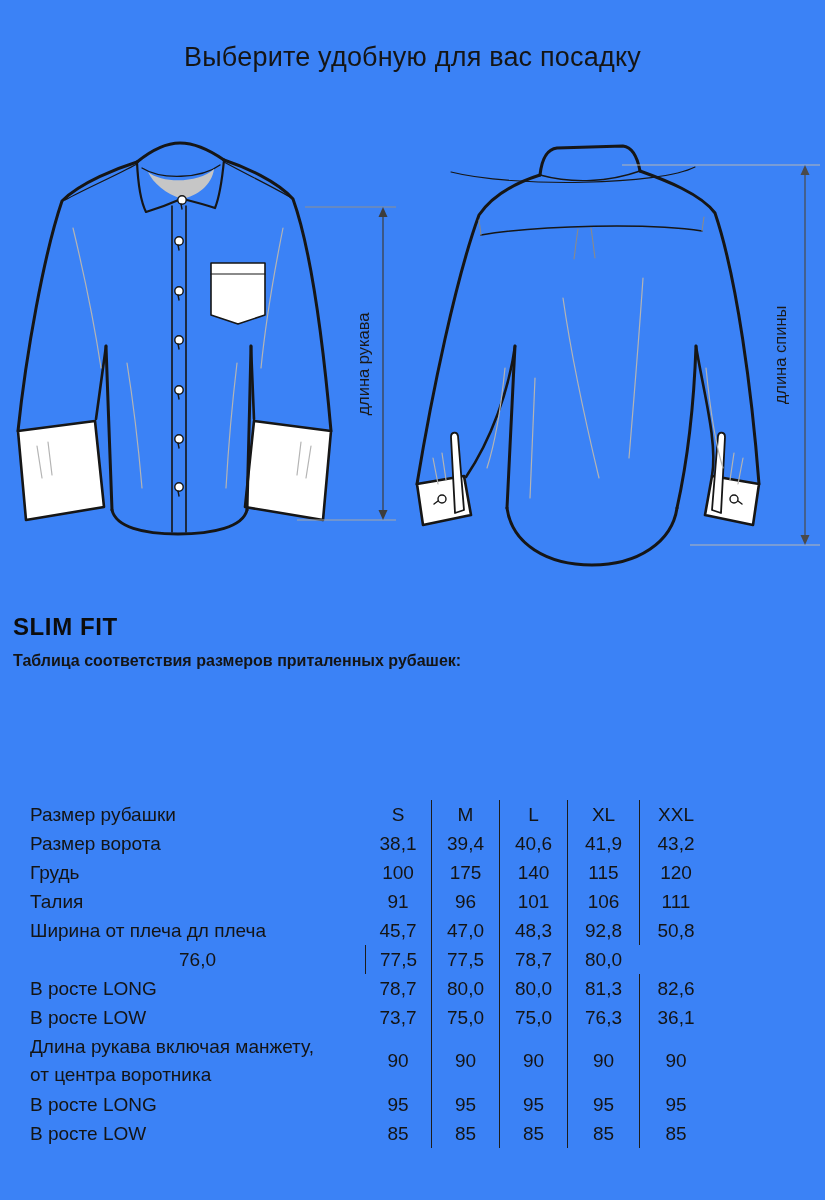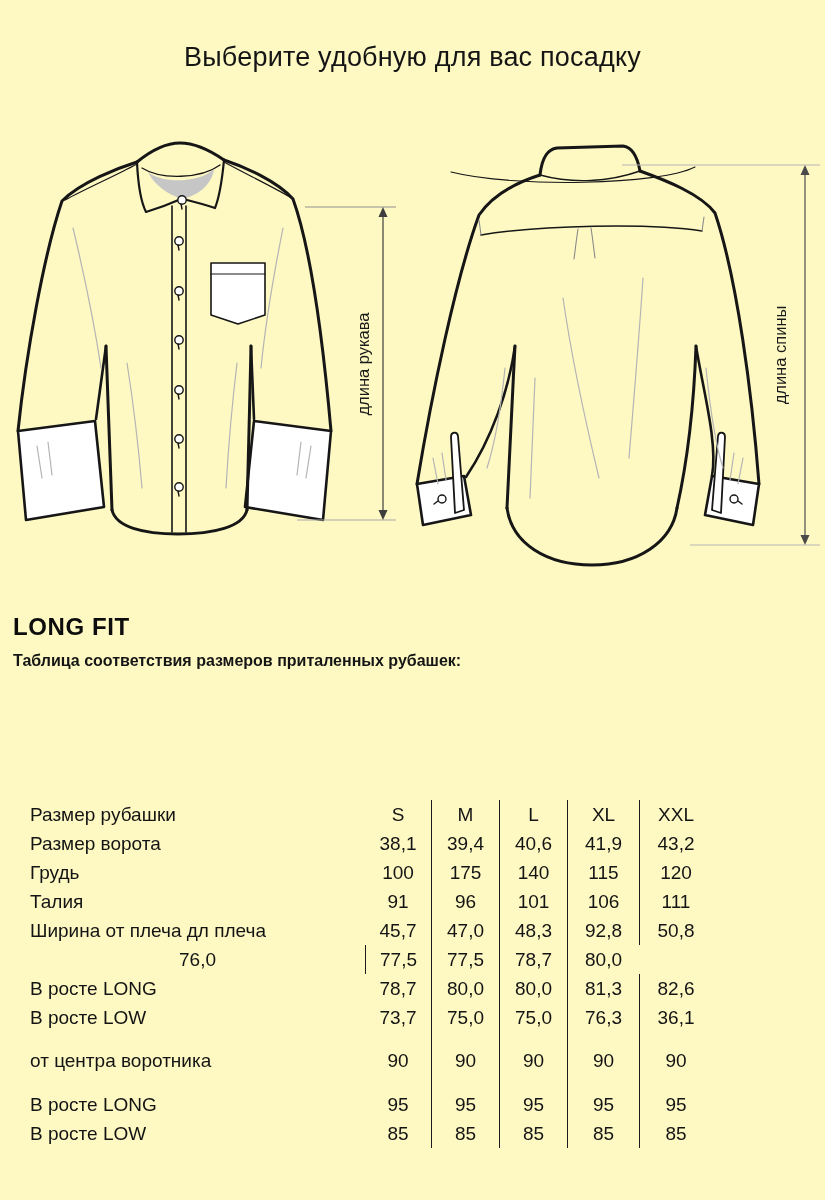--- a/index.html
+++ b/index.html
@@ -1,17 +1,17 @@
 <!DOCTYPE html>
 <html><head>
 <meta charset="utf-8">
 <style>
   html,body{margin:0;padding:0;background:#fff;}
   body{font-family:"Liberation Sans", sans-serif; color:#111;}
-  .page{position:relative;width:825px;height:1200px;background:#fef9c3;overflow:hidden;}
+  .page{position:relative;width:825px;height:1200px;background:#3b82f6;overflow:hidden;}
   .title{position:absolute;top:42px;left:0;width:825px;text-align:center;
          font-size:27px;font-weight:400;color:#151515;letter-spacing:0.2px;}
   .diagram{position:absolute;top:128px;left:0;}
   .fit-heading{position:absolute;top:613px;left:13px;font-size:24px;font-weight:700;
                letter-spacing:0.6px;color:#0d0d0d;}
   .table-caption{position:absolute;top:652px;left:13px;font-size:16px;color:#151515;font-weight:bold;}
   .size-table{position:absolute;top:752px;left:30px;width:682px;margin-top:48px;}
   .trow{display:grid;grid-template-columns:335px 66px 68px 68px 72px 73px;height:29px;}
   .trow.tall{height:58px;}
   .cell{display:flex;align-items:center;font-size:19px;color:#141414;line-height:28px;}
@@ -149,21 +149,21 @@
     <g>
       <path d="M622,37 L820,37" stroke="#b5b5b5" stroke-width="1.2"></path>
       <path d="M690,417 L820,417" stroke="#b5b5b5" stroke-width="1.2"></path>
       <path d="M805,42 L805,412" stroke="#4a4a4a" stroke-width="1.2"></path>
       <polygon points="805,37 800.5,47 809.5,47" fill="#4a4a4a"></polygon>
       <polygon points="805,417 800.5,407 809.5,407" fill="#4a4a4a"></polygon>
       <text x="786" y="227" transform="rotate(-90 786 227)" text-anchor="middle" font-size="16.5" fill="#1a1a1a">длина спины</text>
     </g>
   </svg>
 
-  <div class="fit-heading">LONG FIT</div>
+  <div class="fit-heading">SLIM FIT</div>
   <div class="table-caption">Таблица соответствия размеров приталенных рубашек:</div>
 
   <div class="size-table">
       <div class="trow">
         <div class="cell lbl">Размер рубашки</div>
         <div class="cell val">S</div>
         <div class="cell val divider">M</div>
         <div class="cell val divider">L</div>
         <div class="cell val divider">XL</div>
         <div class="cell val divider">XXL</div>
@@ -219,20 +219,21 @@
         <div class="cell lbl">В росте LOW</div>
         <div class="cell val">73,7</div>
         <div class="cell val divider">75,0</div>
         <div class="cell val divider">75,0</div>
         <div class="cell val divider">76,3</div>
         <div class="cell val divider">36,1</div>
       </div>
       <div class="trow tall">
         <div class="cell lbl">
           <div class="lbl-lines">
+            <div>Длина рукава включая манжету,</div>
             <div>от центра воротника</div>
           </div>
         </div>
         <div class="cell val">90</div>
         <div class="cell val divider">90</div>
         <div class="cell val divider">90</div>
         <div class="cell val divider">90</div>
         <div class="cell val divider">90</div>
       </div>
       <div class="trow">

